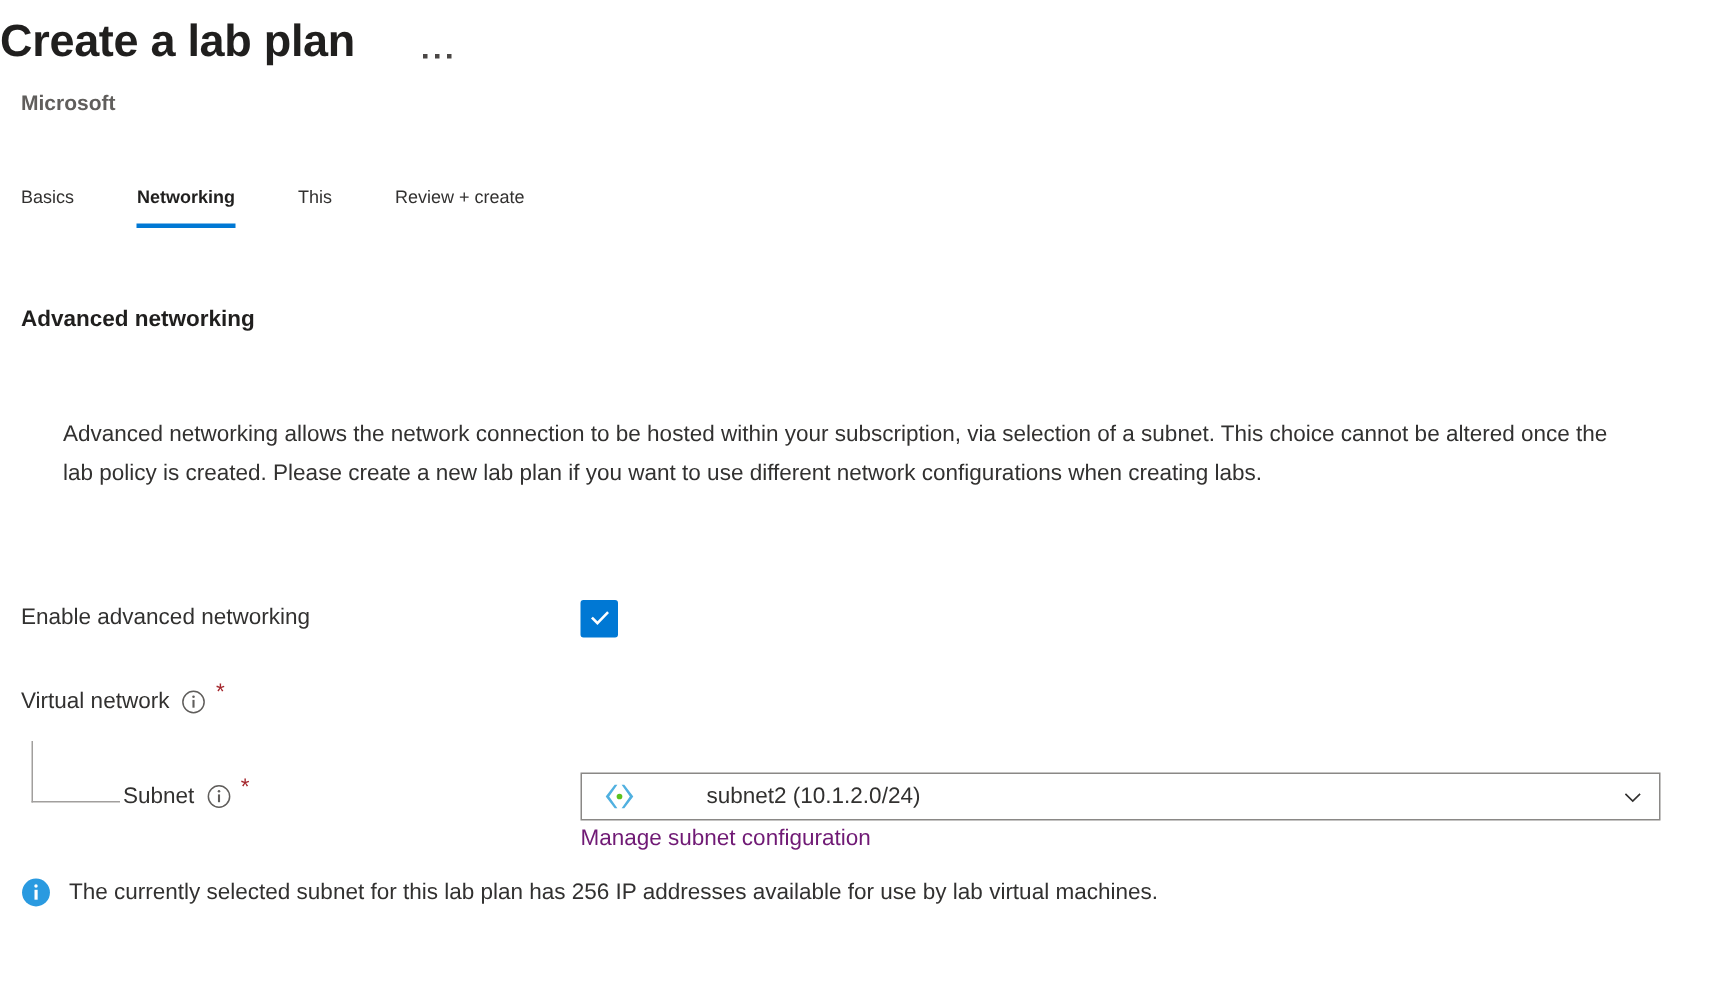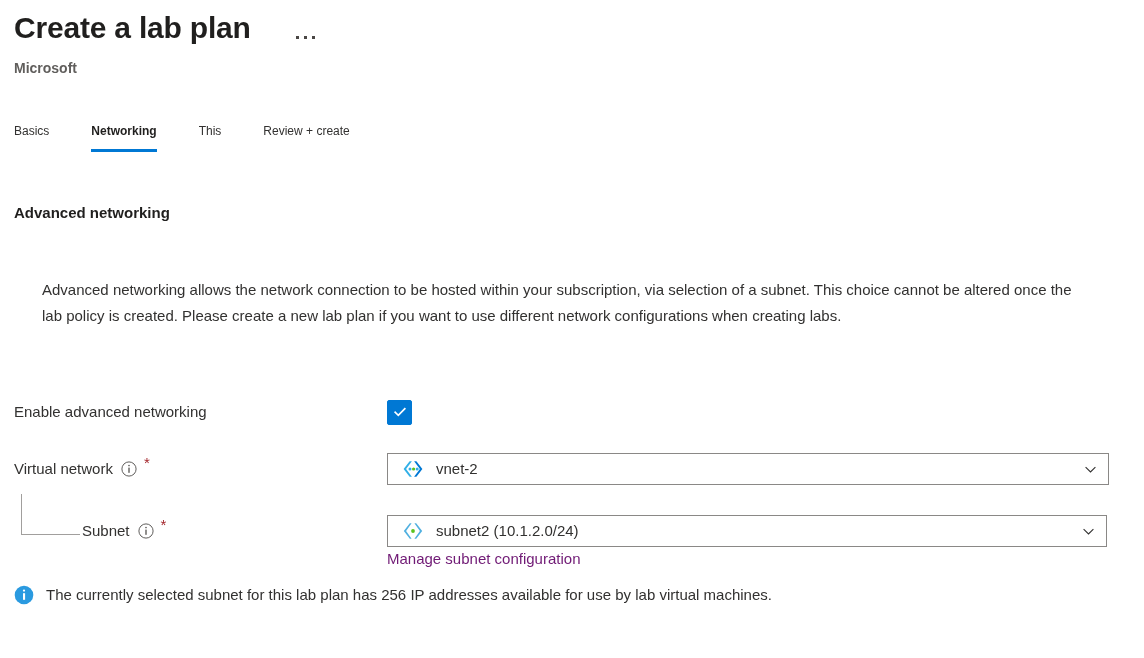--- a/index.html
+++ b/index.html
@@ -12,21 +12,21 @@
     height: 658px;
     font-family: "Liberation Sans", sans-serif;
     color: #323130;
     overflow: hidden;
     position: relative;
   }
 
   
   .page-header {
     position: absolute;
-    left: 14px;
+    left: 0;
     top: 8px;
     display: flex;
     align-items: center;
     gap: 20px;
   }
   .page-title {
     font-size: 30px;
     font-weight: 600;
     line-height: 40px;
     color: #201f1e;
@@ -198,21 +198,21 @@
     height: 32px;
     border: 1px solid #8a8886;
     background: #ffffff;
     display: flex;
     align-items: center;
     box-sizing: border-box;
     cursor: pointer;
     position: relative;
   }
   .dropdown.vnet   { width: 722px; }
-  .dropdown.subnet { width: 720px; }
+  .dropdown.subnet { width: 720px; gap: 35px; }
   .dropdown .net-icon {
     margin-left: 14px;
     margin-right: 12px;
     flex: none;
     display: flex;
     align-items: center;
   }
   .dropdown .value {
     font-size: 15px;
     line-height: 20px;
@@ -302,37 +302,20 @@
     <span class="info-outline">
       <svg width="16" height="16" viewBox="0 0 16 16">
         <circle cx="8" cy="8" r="7.1" fill="none" stroke="#605e5c" stroke-width="1"></circle>
         <circle cx="8" cy="4.5" r="0.85" fill="#605e5c"></circle>
         <rect x="7.3" y="6.6" width="1.4" height="5.2" fill="#605e5c"></rect>
       </svg>
     </span>
     <span class="req-asterisk">*</span>
   </div>
 
-  <div class="dropdown vnet">
-    <span class="net-icon">
-      <svg width="22" height="18" viewBox="0 0 22 18">
-        <path d="M7.6 1.2 L1.6 9 L7.6 16.8 L9.9 16.8 L4.1 9 L9.9 1.2 Z" fill="#32b0e7"></path>
-        <path d="M14.4 1.2 L20.4 9 L14.4 16.8 L12.1 16.8 L17.9 9 L12.1 1.2 Z" fill="#0078d4"></path>
-        <circle cx="8.0" cy="9" r="1.5" fill="#32b0e7"></circle>
-        <circle cx="11.6" cy="9" r="1.6" fill="#5cc21e"></circle>
-        <circle cx="15.2" cy="9" r="1.5" fill="#32b0e7"></circle>
-      </svg>
-    </span>
-    <span class="value">vnet-2</span>
-    <span class="chev">
-      <svg width="13" height="13" viewBox="0 0 13 13">
-        <path d="M1.6 4.2 L6.5 9 L11.4 4.2" stroke="#323130" stroke-width="1.1" fill="none"></path>
-      </svg>
-    </span>
-  </div>
 </div>
 
 <div class="form-row row-subnet">
   <div class="label-col indented">
     <span class="tree-connector"></span>
     <span class="field-label">Subnet</span>
     <span class="info-outline">
       <svg width="16" height="16" viewBox="0 0 16 16">
         <circle cx="8" cy="8" r="7.1" fill="none" stroke="#605e5c" stroke-width="1"></circle>
         <circle cx="8" cy="4.5" r="0.85" fill="#605e5c"></circle>

